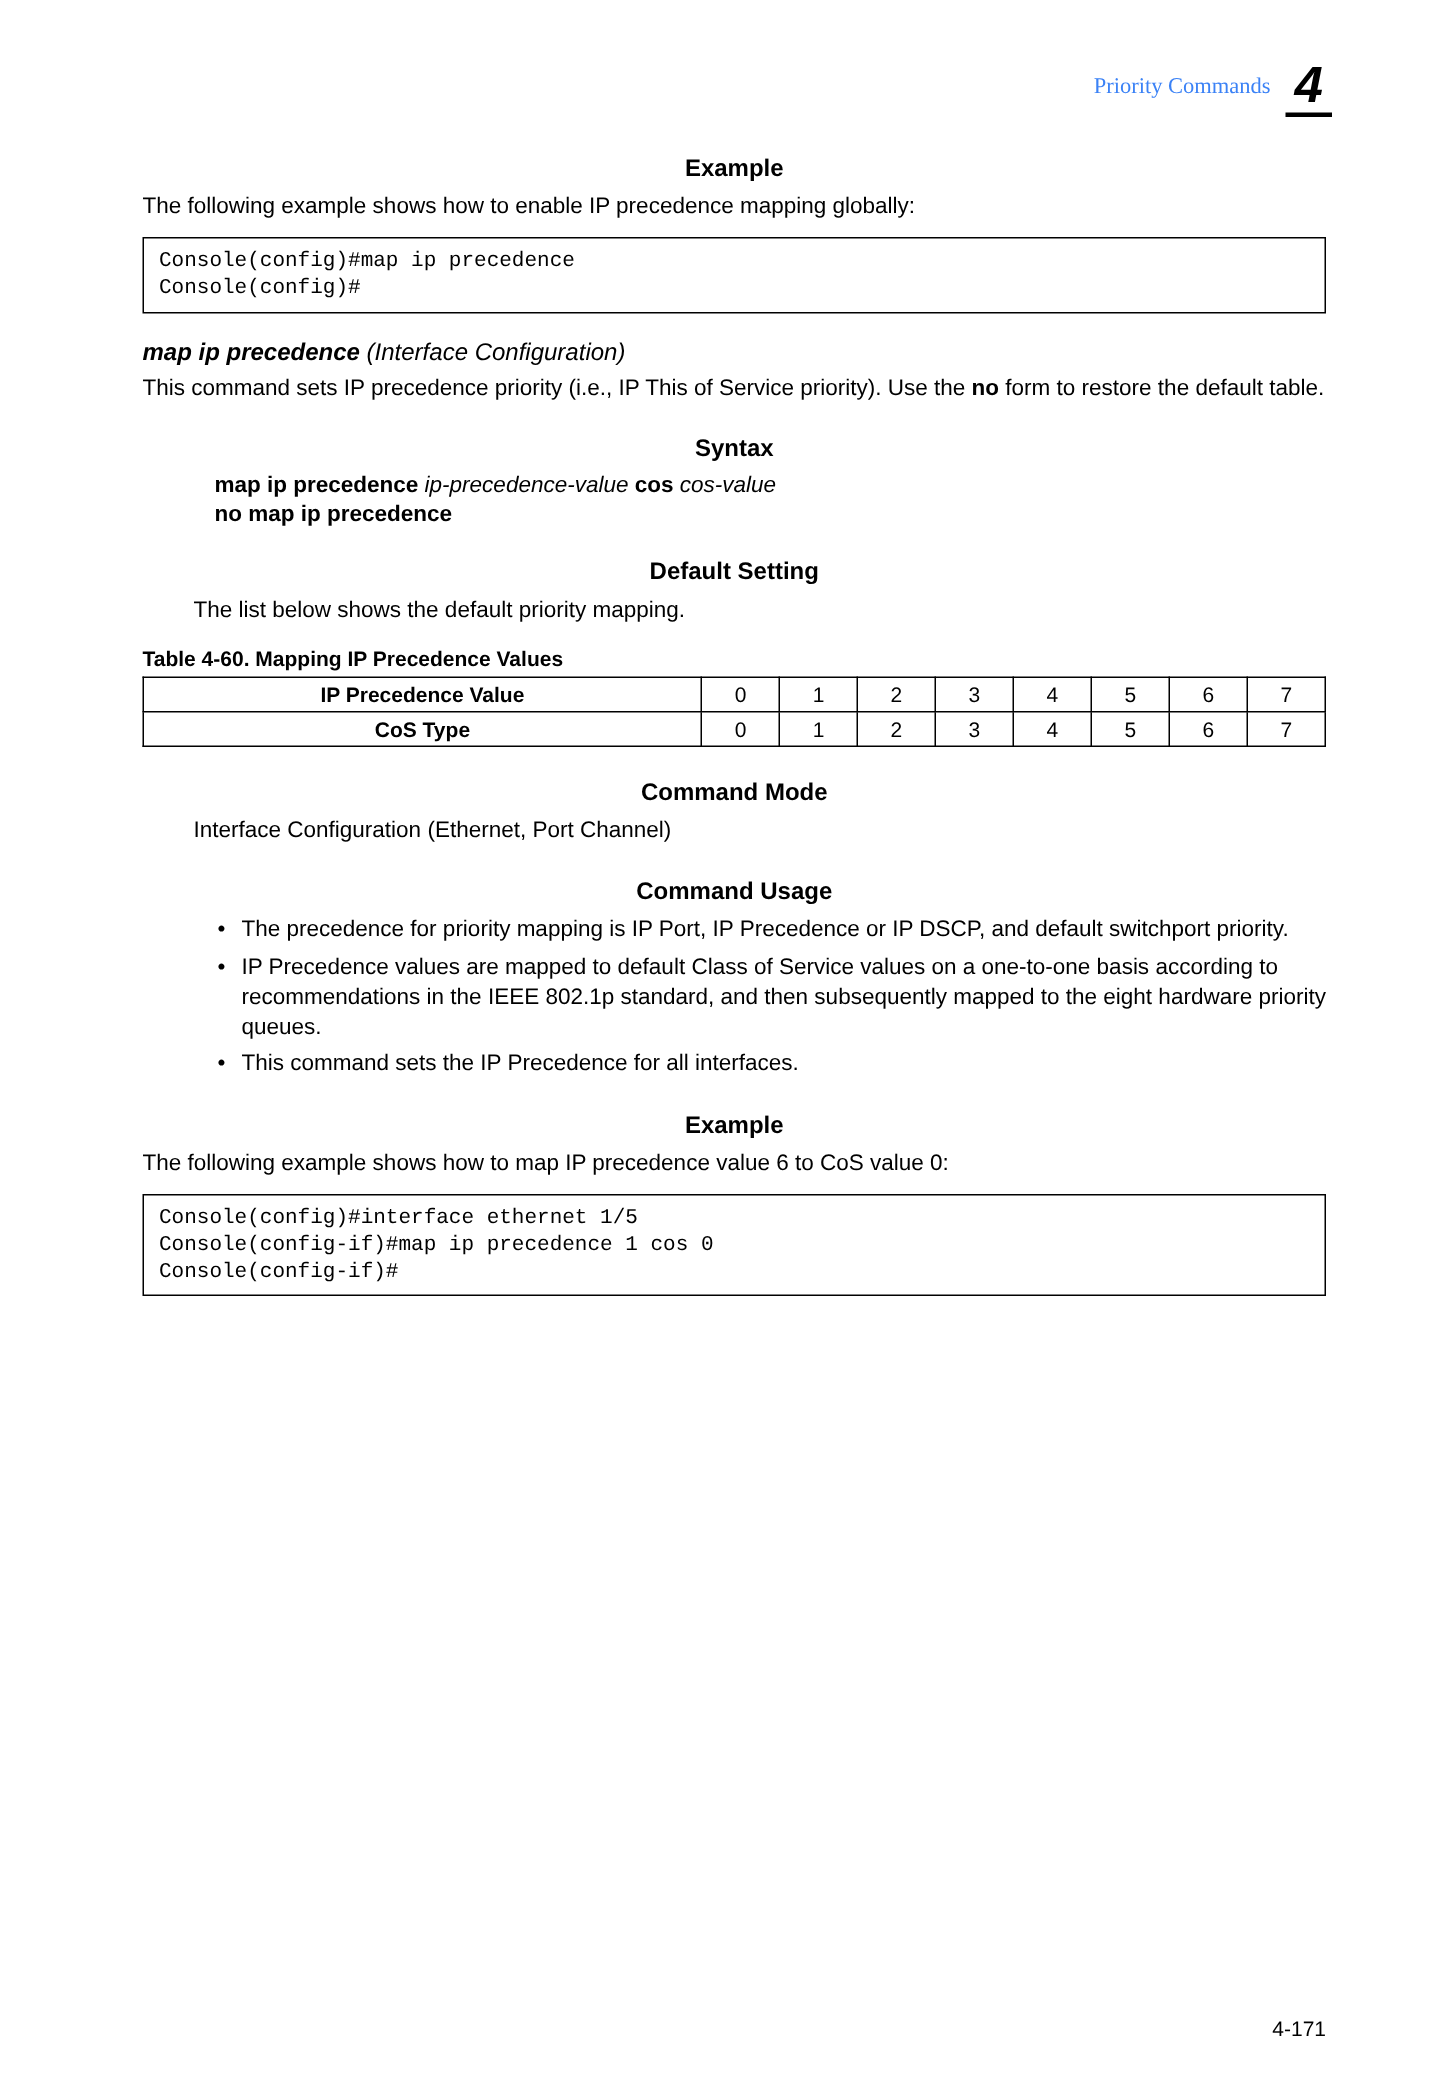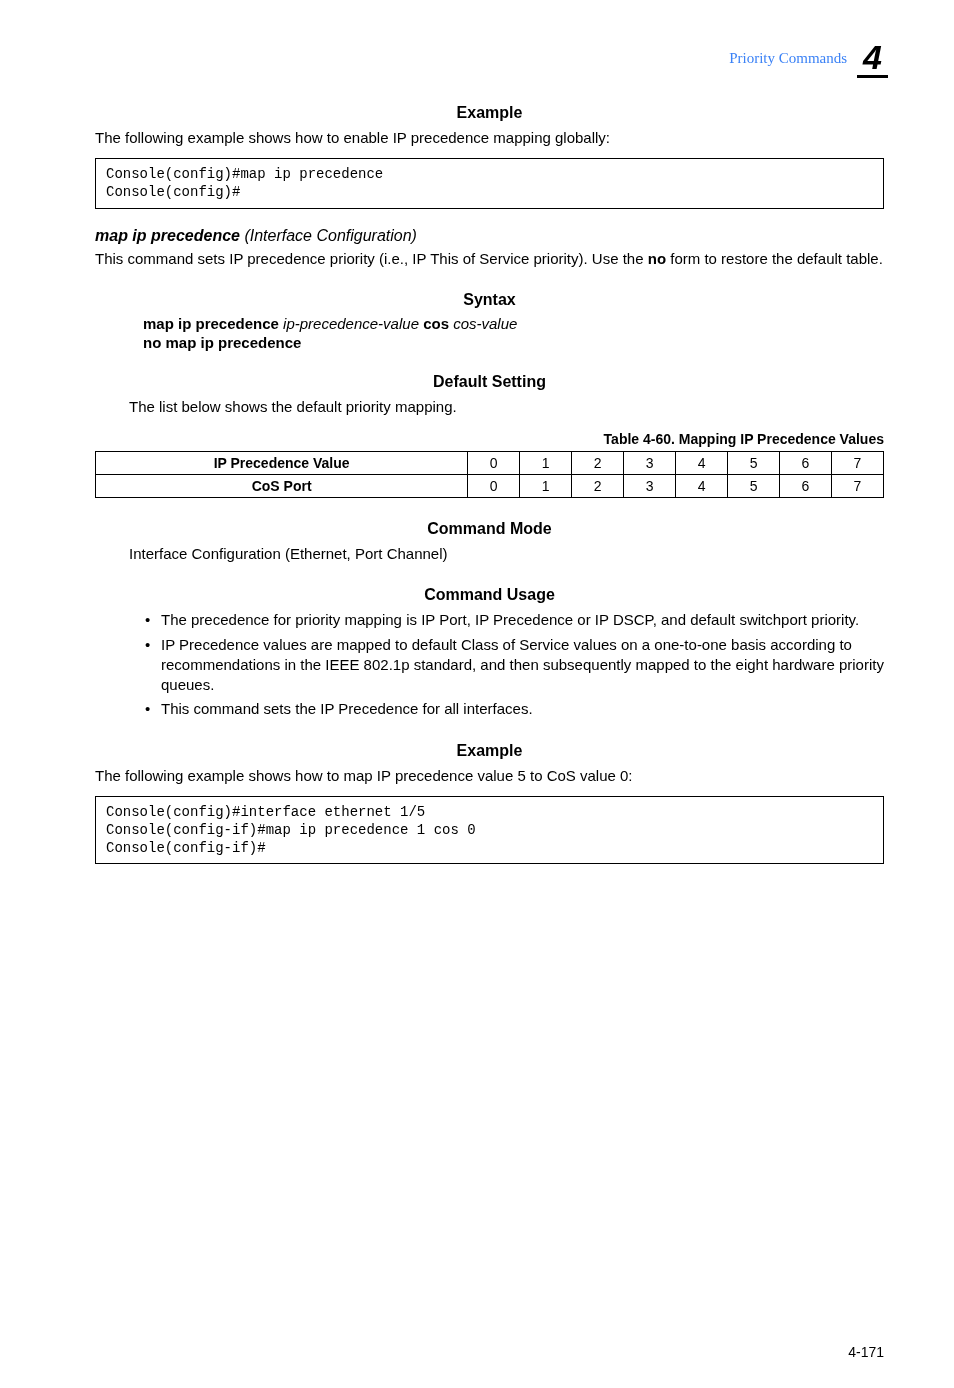--- a/index.html
+++ b/index.html
@@ -100,21 +100,21 @@
     margin: 4px 0;
     line-height: 1.35;
   }
   ul.bullets li::before {
     content: "•";
     position: absolute;
     left: 0;
     top: 0;
   }
   .table-caption {
-    text-align: right;
+    text-align: left;
     font-weight: bold;
     font-size: 14px;
     margin: 14px 0 4px 0;
   }
   table.prec {
     border-collapse: collapse;
     width: 100%;
     margin: 0 0 10px 0;
     font-size: 14px;
   }
@@ -174,21 +174,21 @@
       <td>0</td>
       <td>1</td>
       <td>2</td>
       <td>3</td>
       <td>4</td>
       <td>5</td>
       <td>6</td>
       <td>7</td>
     </tr>
     <tr>
-      <th>CoS Port</th>
+      <th>CoS Type</th>
       <td>0</td>
       <td>1</td>
       <td>2</td>
       <td>3</td>
       <td>4</td>
       <td>5</td>
       <td>6</td>
       <td>7</td>
     </tr>
   </tbody>
@@ -198,19 +198,19 @@
   <p class="indent">Interface Configuration (Ethernet, Port Channel)</p>
 
   <h3 class="section-bold">Command Usage</h3>
   <ul class="bullets">
     <li>The precedence for priority mapping is IP Port, IP Precedence or IP DSCP, and default switchport priority.</li>
     <li>IP Precedence values are mapped to default Class of Service values on a one-to-one basis according to recommendations in the IEEE 802.1p standard, and then subsequently mapped to the eight hardware priority queues.</li>
     <li>This command sets the IP Precedence for all interfaces.</li>
   </ul>
 
   <h3 class="section-bold">Example</h3>
-  <p>The following example shows how to map IP precedence value 5 to CoS value 0:</p>
+  <p>The following example shows how to map IP precedence value 6 to CoS value 0:</p>
   <div class="codebox">Console(config)#interface ethernet 1/5
 Console(config-if)#map ip precedence 1 cos 0
 Console(config-if)#</div>
 
   <div class="footer">4-171</div>
 </div>
 
 </body></html>

